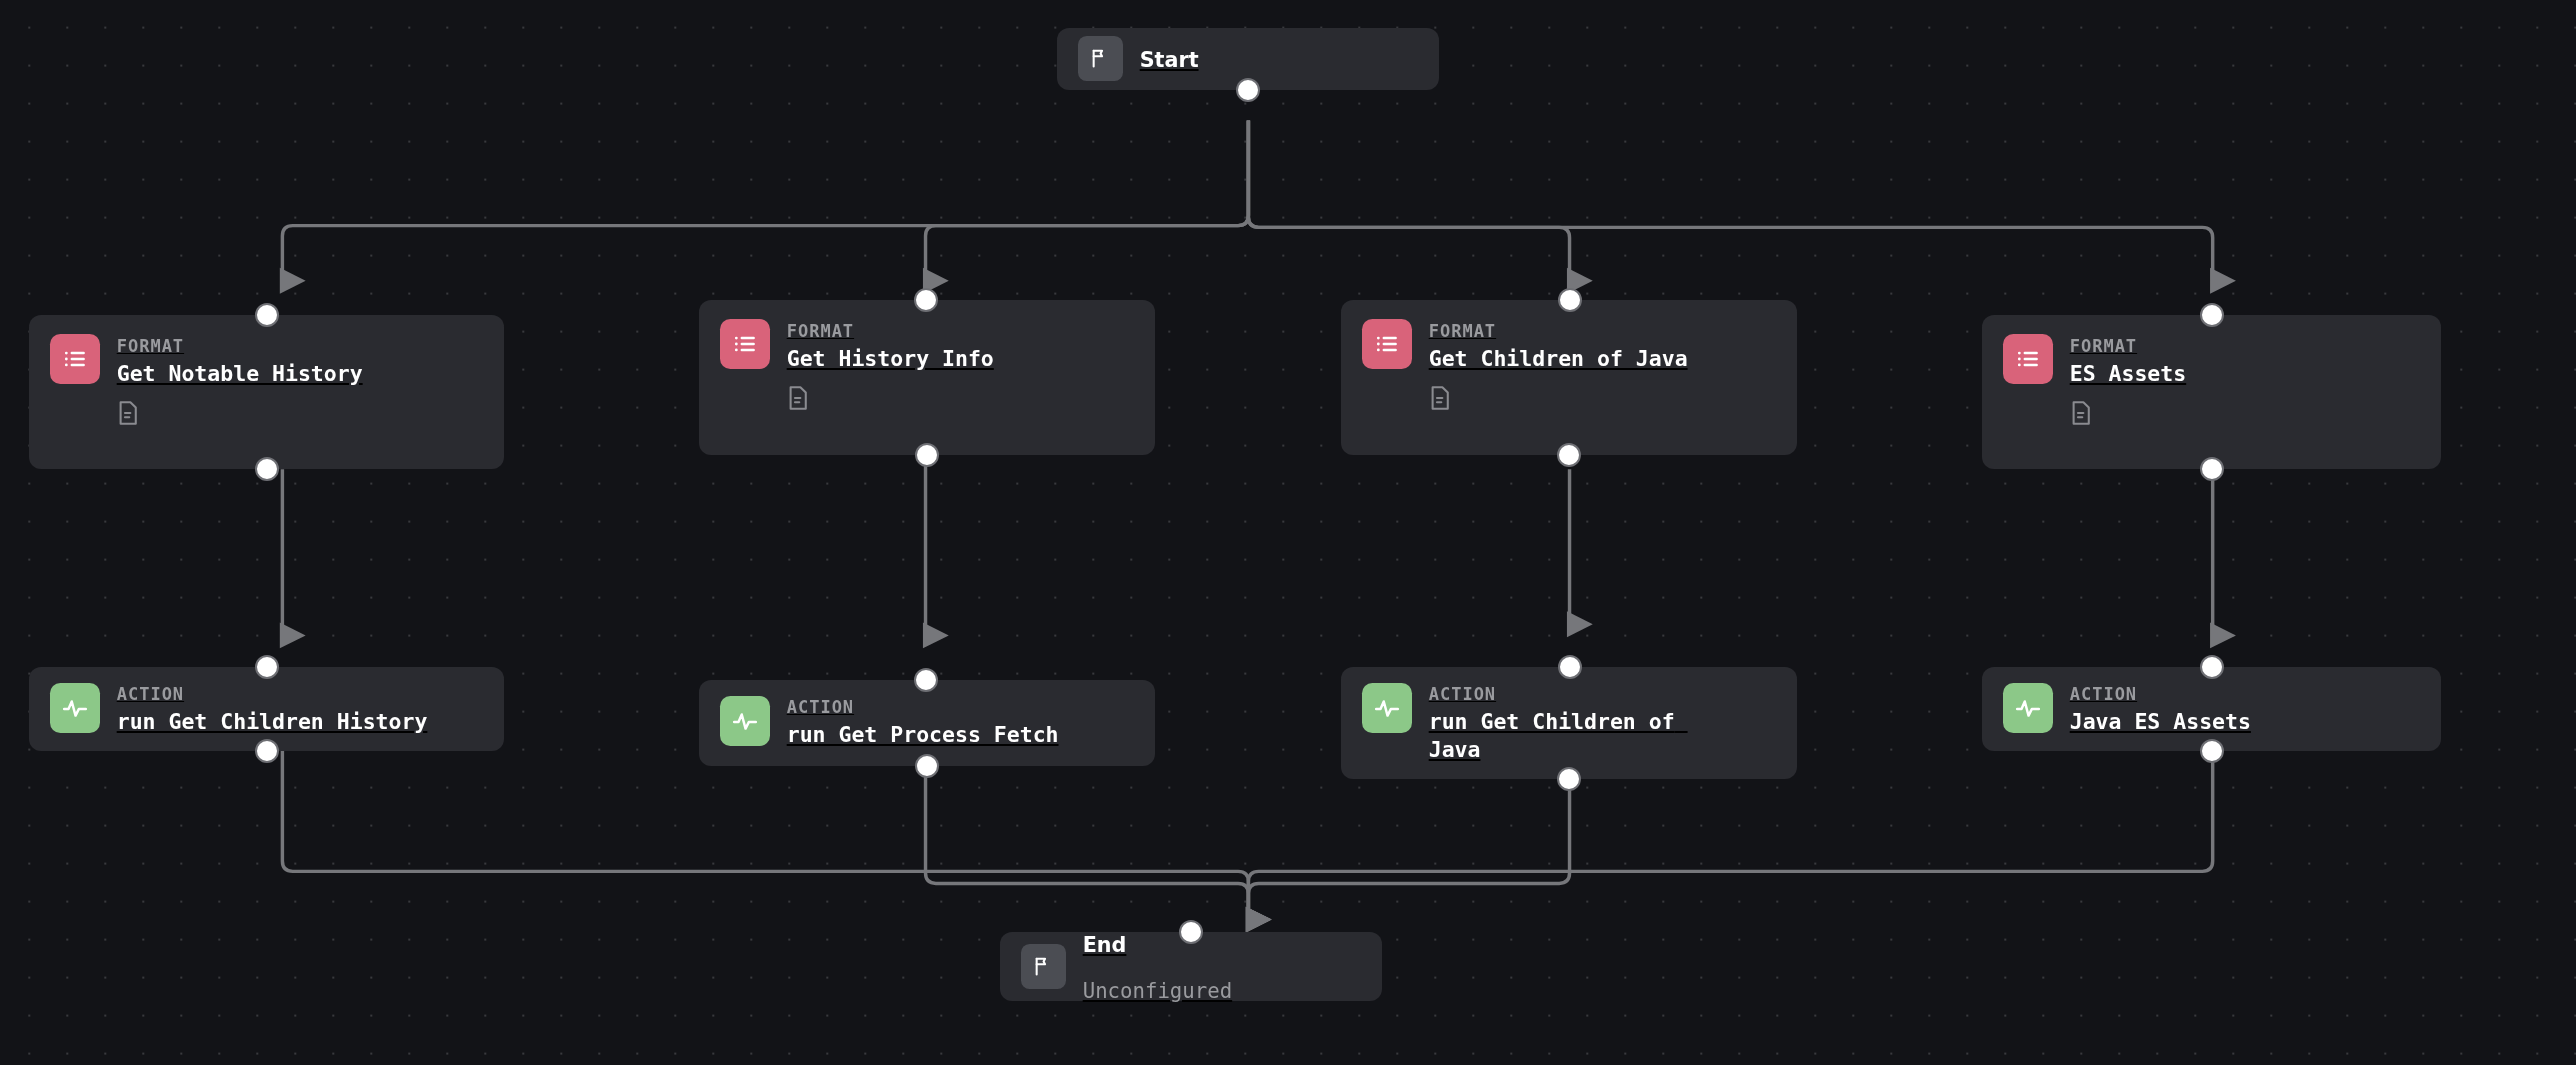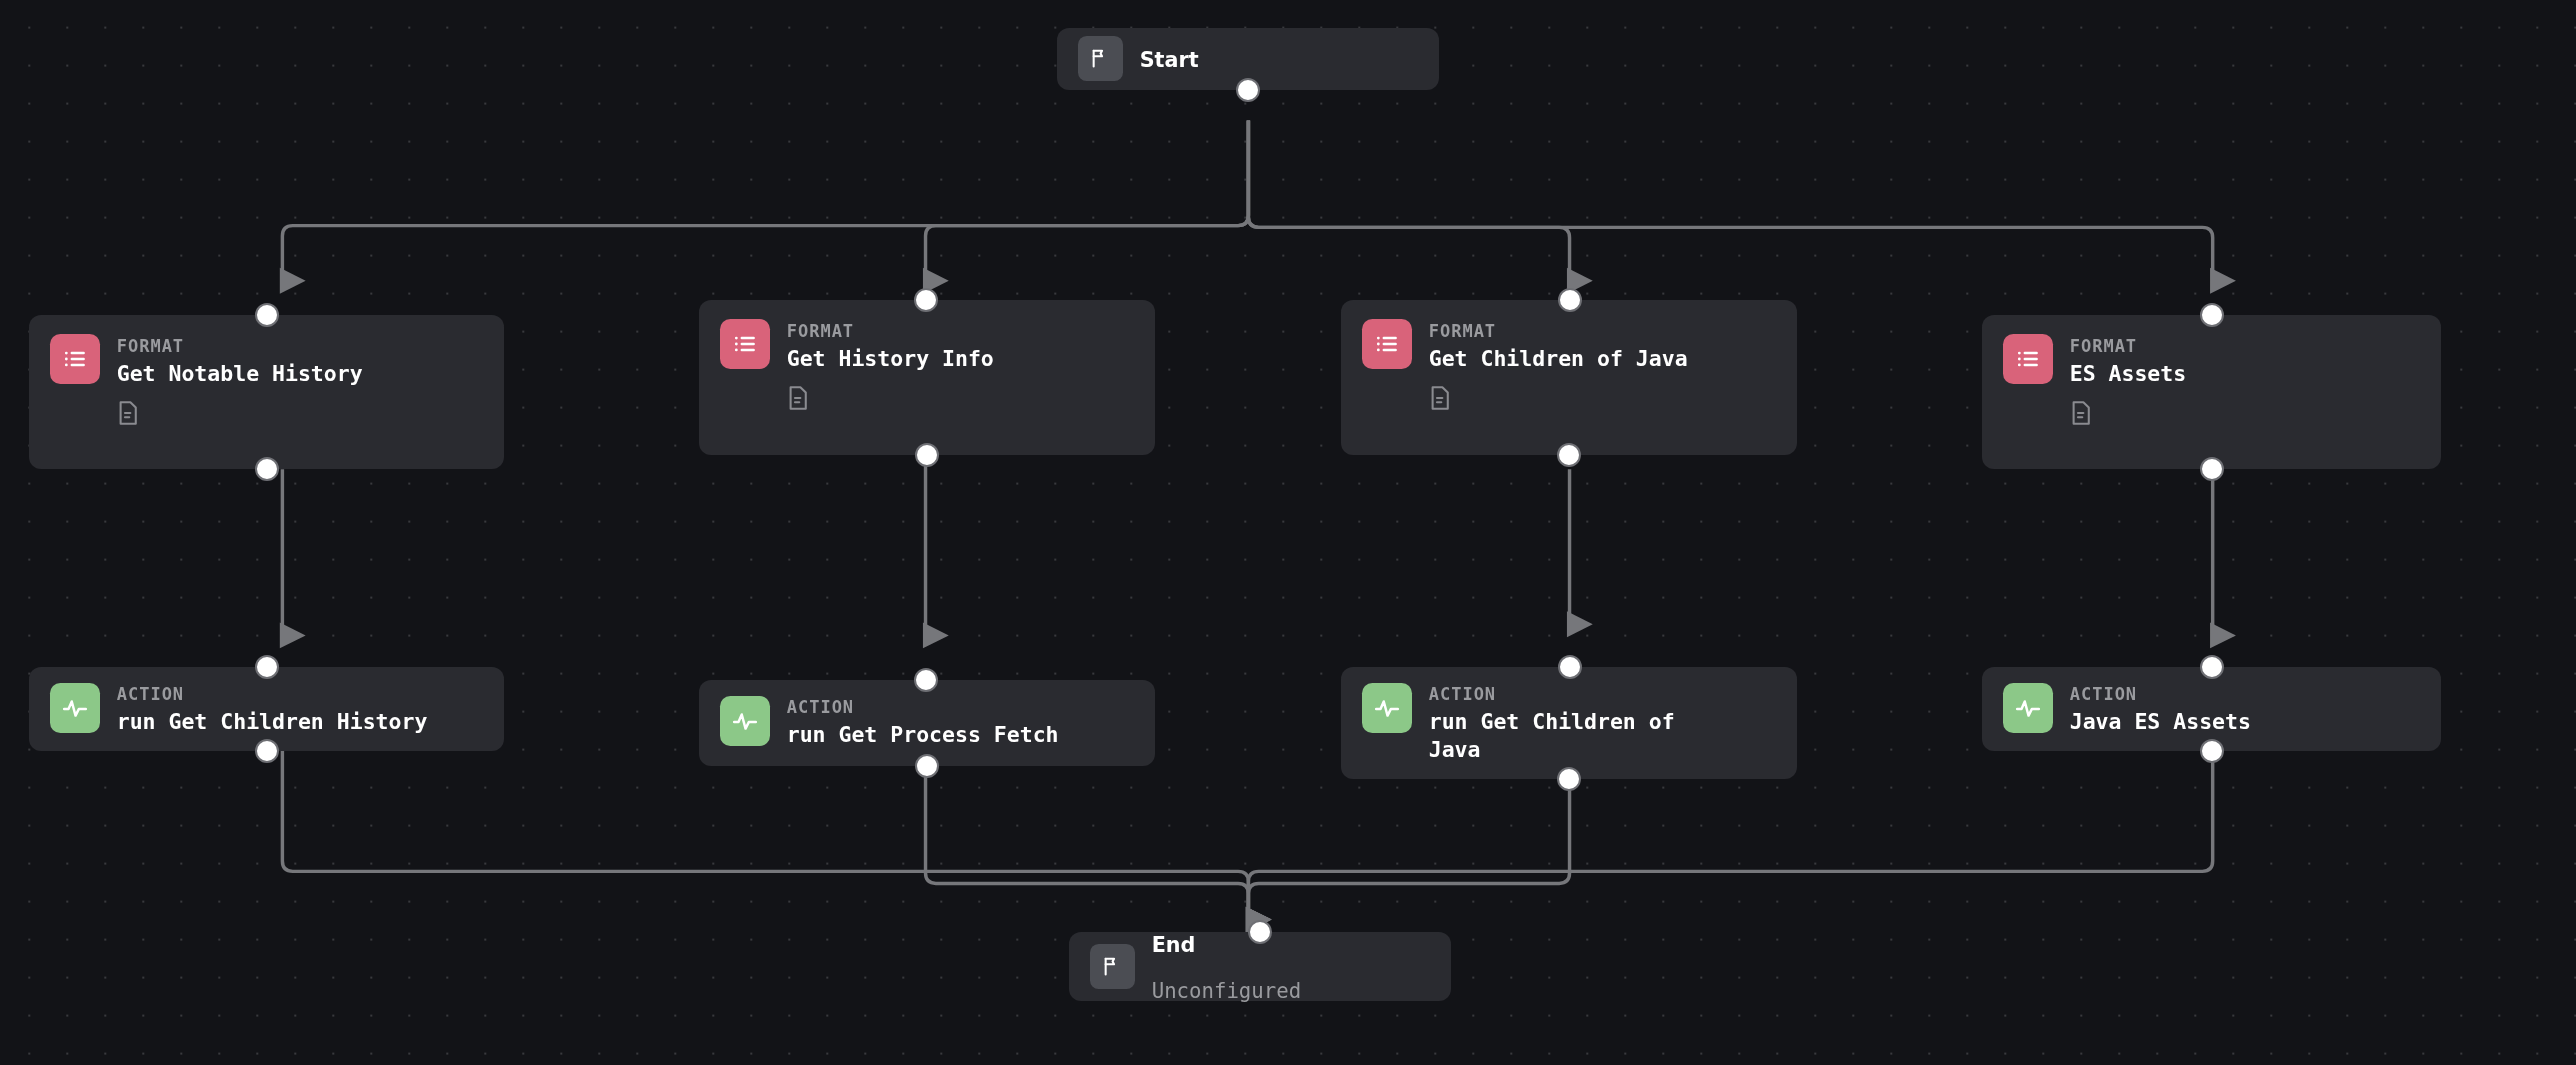--- a/index.html
+++ b/index.html
@@ -19,21 +19,21 @@
 
   .node{
     position:absolute;
     background:#2a2b30;
     border-radius:12px;
     box-sizing:border-box;
     display:flex;
     flex-direction:column;
     z-index:5;
   }
-  .node-row{display:flex;align-items:flex-start;padding:19px 22.4px 0 20.7px;}
+  .node-row{display:flex;align-items:flex-start;padding:19px 22.4px 0 20.7px;text-decoration:underline;}
   .icon-box{
     width:50px;height:50px;border-radius:10.3px;
     flex:0 0 50px;
     display:flex;align-items:center;justify-content:center;
     margin-right:17px;
   }
   .icon-box.format{background:#d9637a;}
   .icon-box.action{background:#8cc888;}
   .icon-box.terminal{background:#4b4d53;}
   .icon-box svg{display:block;}
@@ -283,21 +283,21 @@
         </svg>
       </div>
       <div class="node-text">
         <div class="kicker">ACTION</div>
         <div class="title">Java ES Assets</div>
       </div>
     </div>
     <div class="handle bottom"></div>
   </div>
 
-  <div class="node" style="left:1069px;top:932px;width:382px;height:69px;justify-content:center;">
+  <div class="node" style="left:1000px;top:932px;width:382px;height:69px;justify-content:center;">
     <div class="handle top"></div>
     <div class="node-row" style="padding:0 22.4px 0 20.7px;align-items:center;">
       <div class="icon-box terminal" style="width:45px;height:45px;flex:0 0 45px;border-radius:8.6px;">
         <svg width="22.4" height="22.4" viewBox="0 0 24 24" fill="none" stroke="#ffffff" stroke-width="2.2" stroke-linecap="round" stroke-linejoin="round">
           <path d="M5 21 V4"></path>
             <path d="M5 4 h9 l-1.6 3 L14 10 H5"></path>
         </svg>
       </div>
       <div class="node-text">
         <div class="title sans">End</div>

